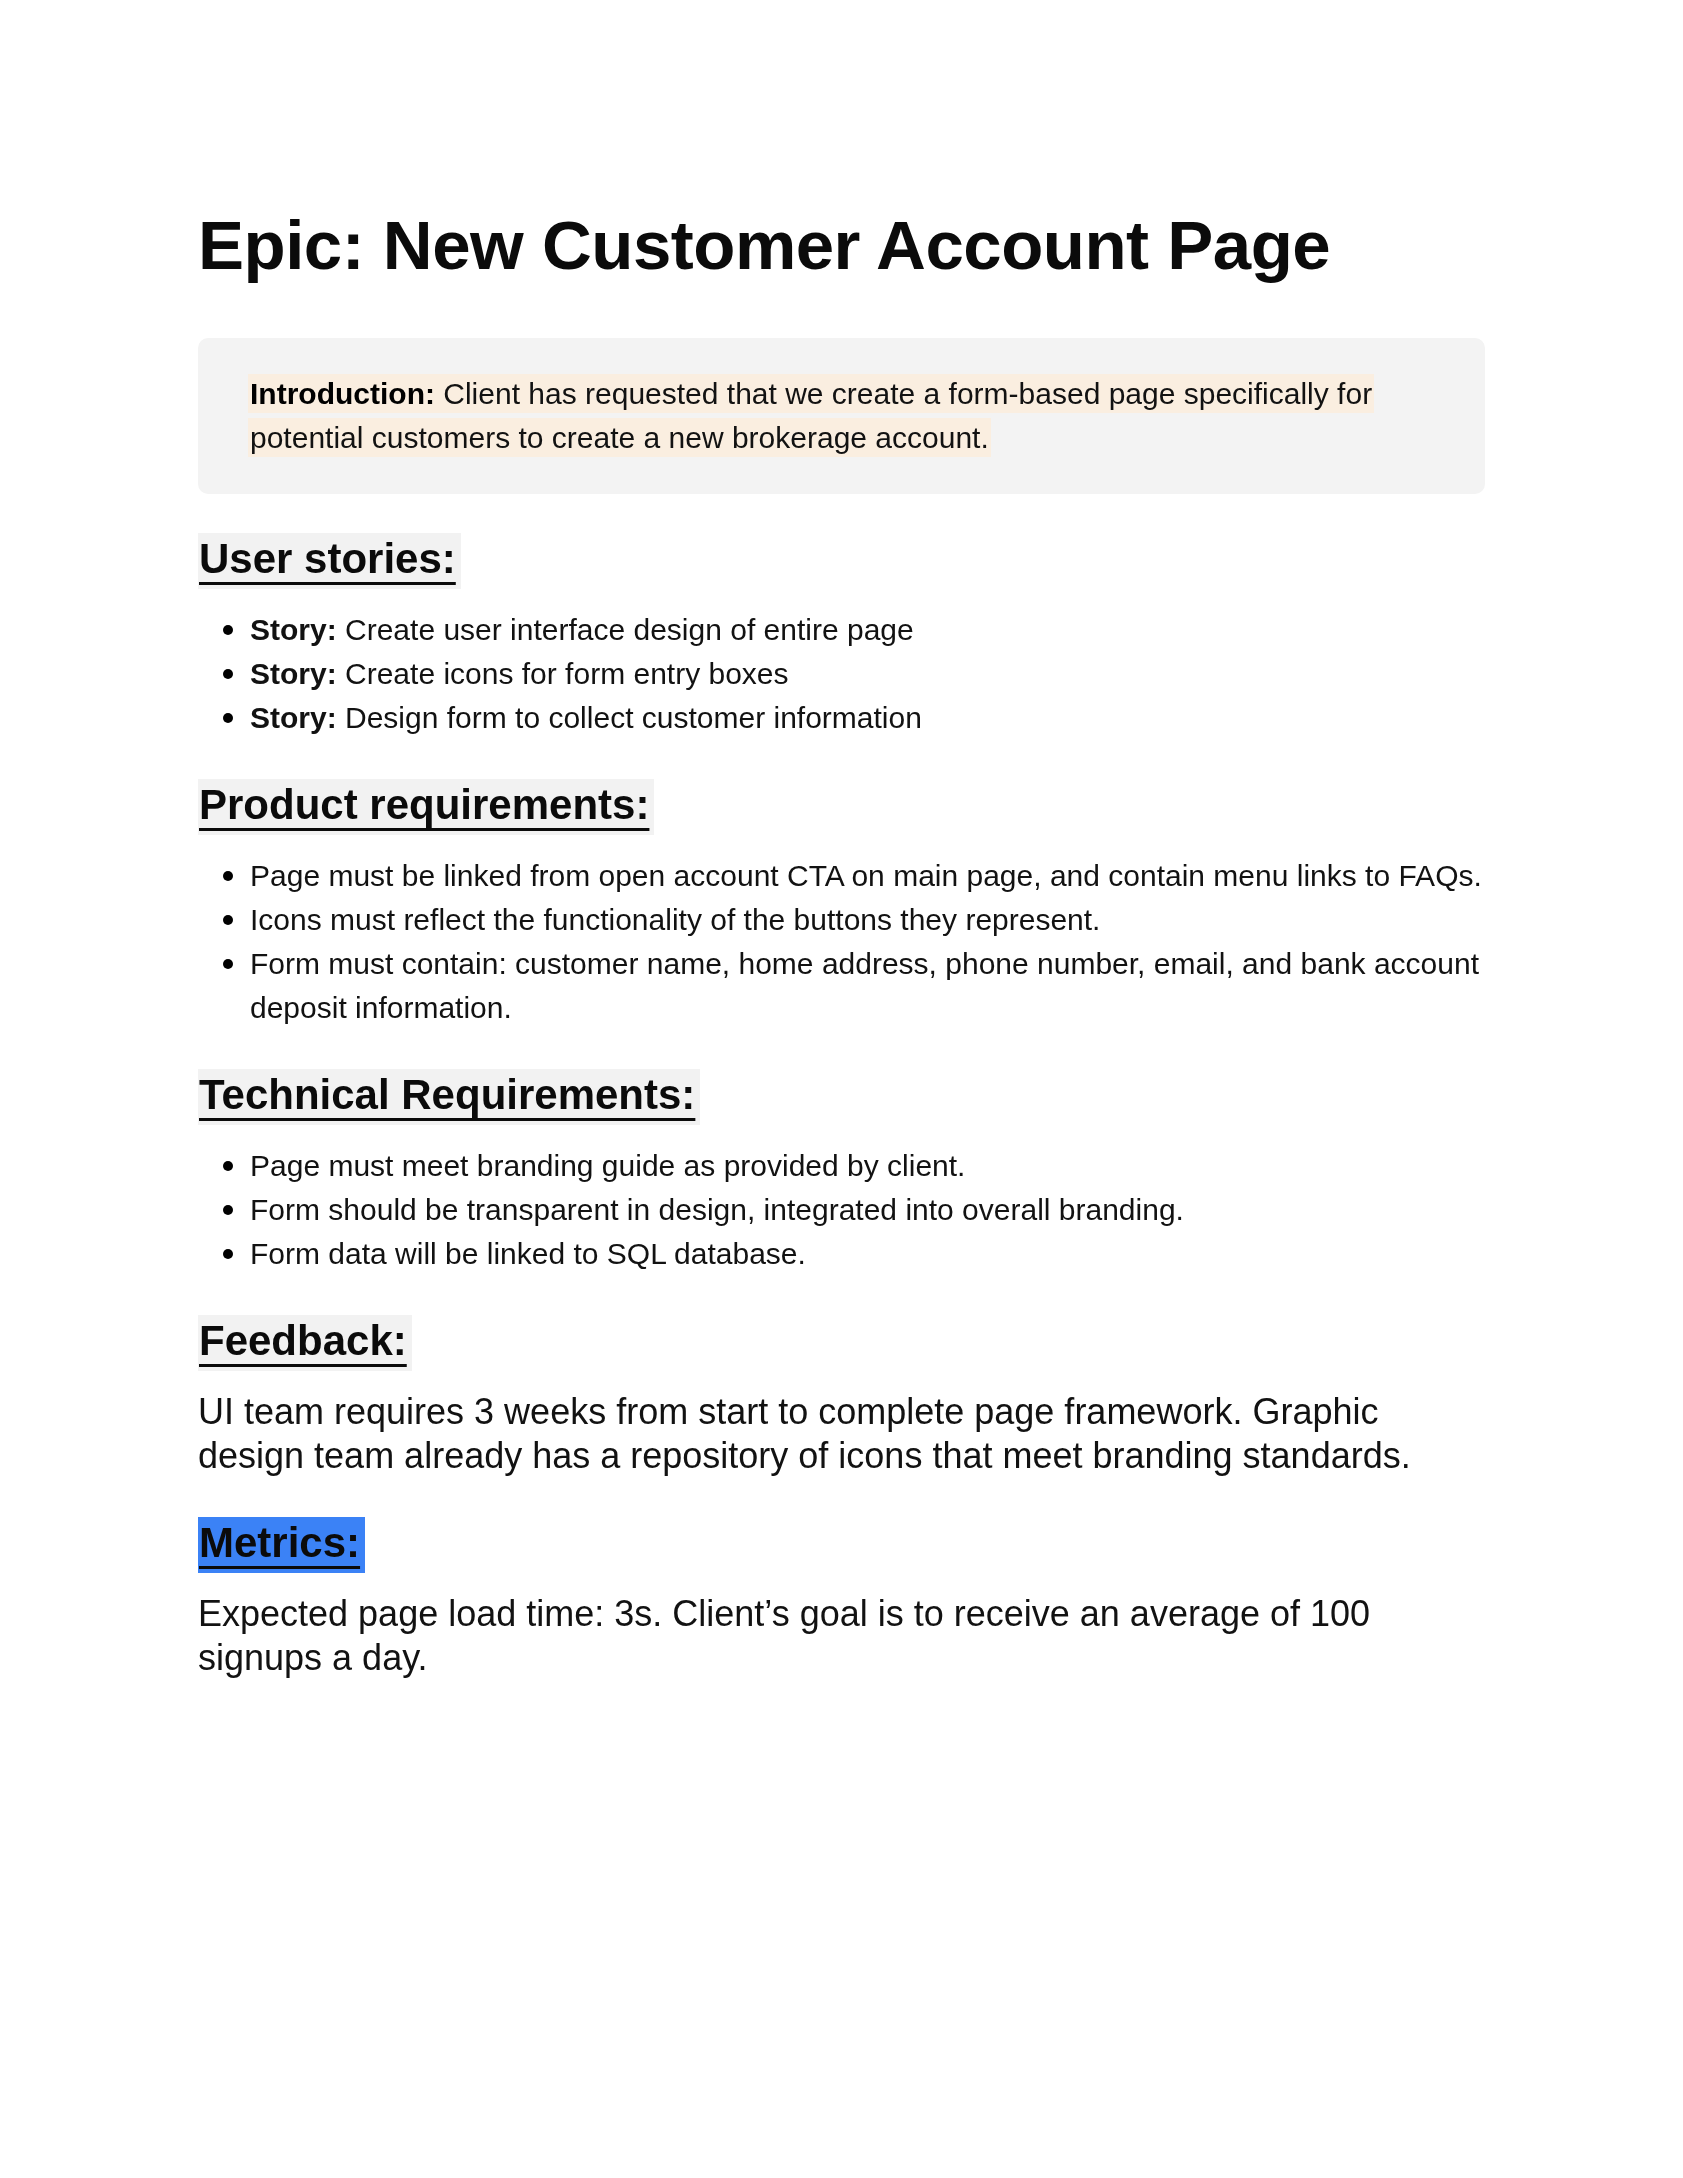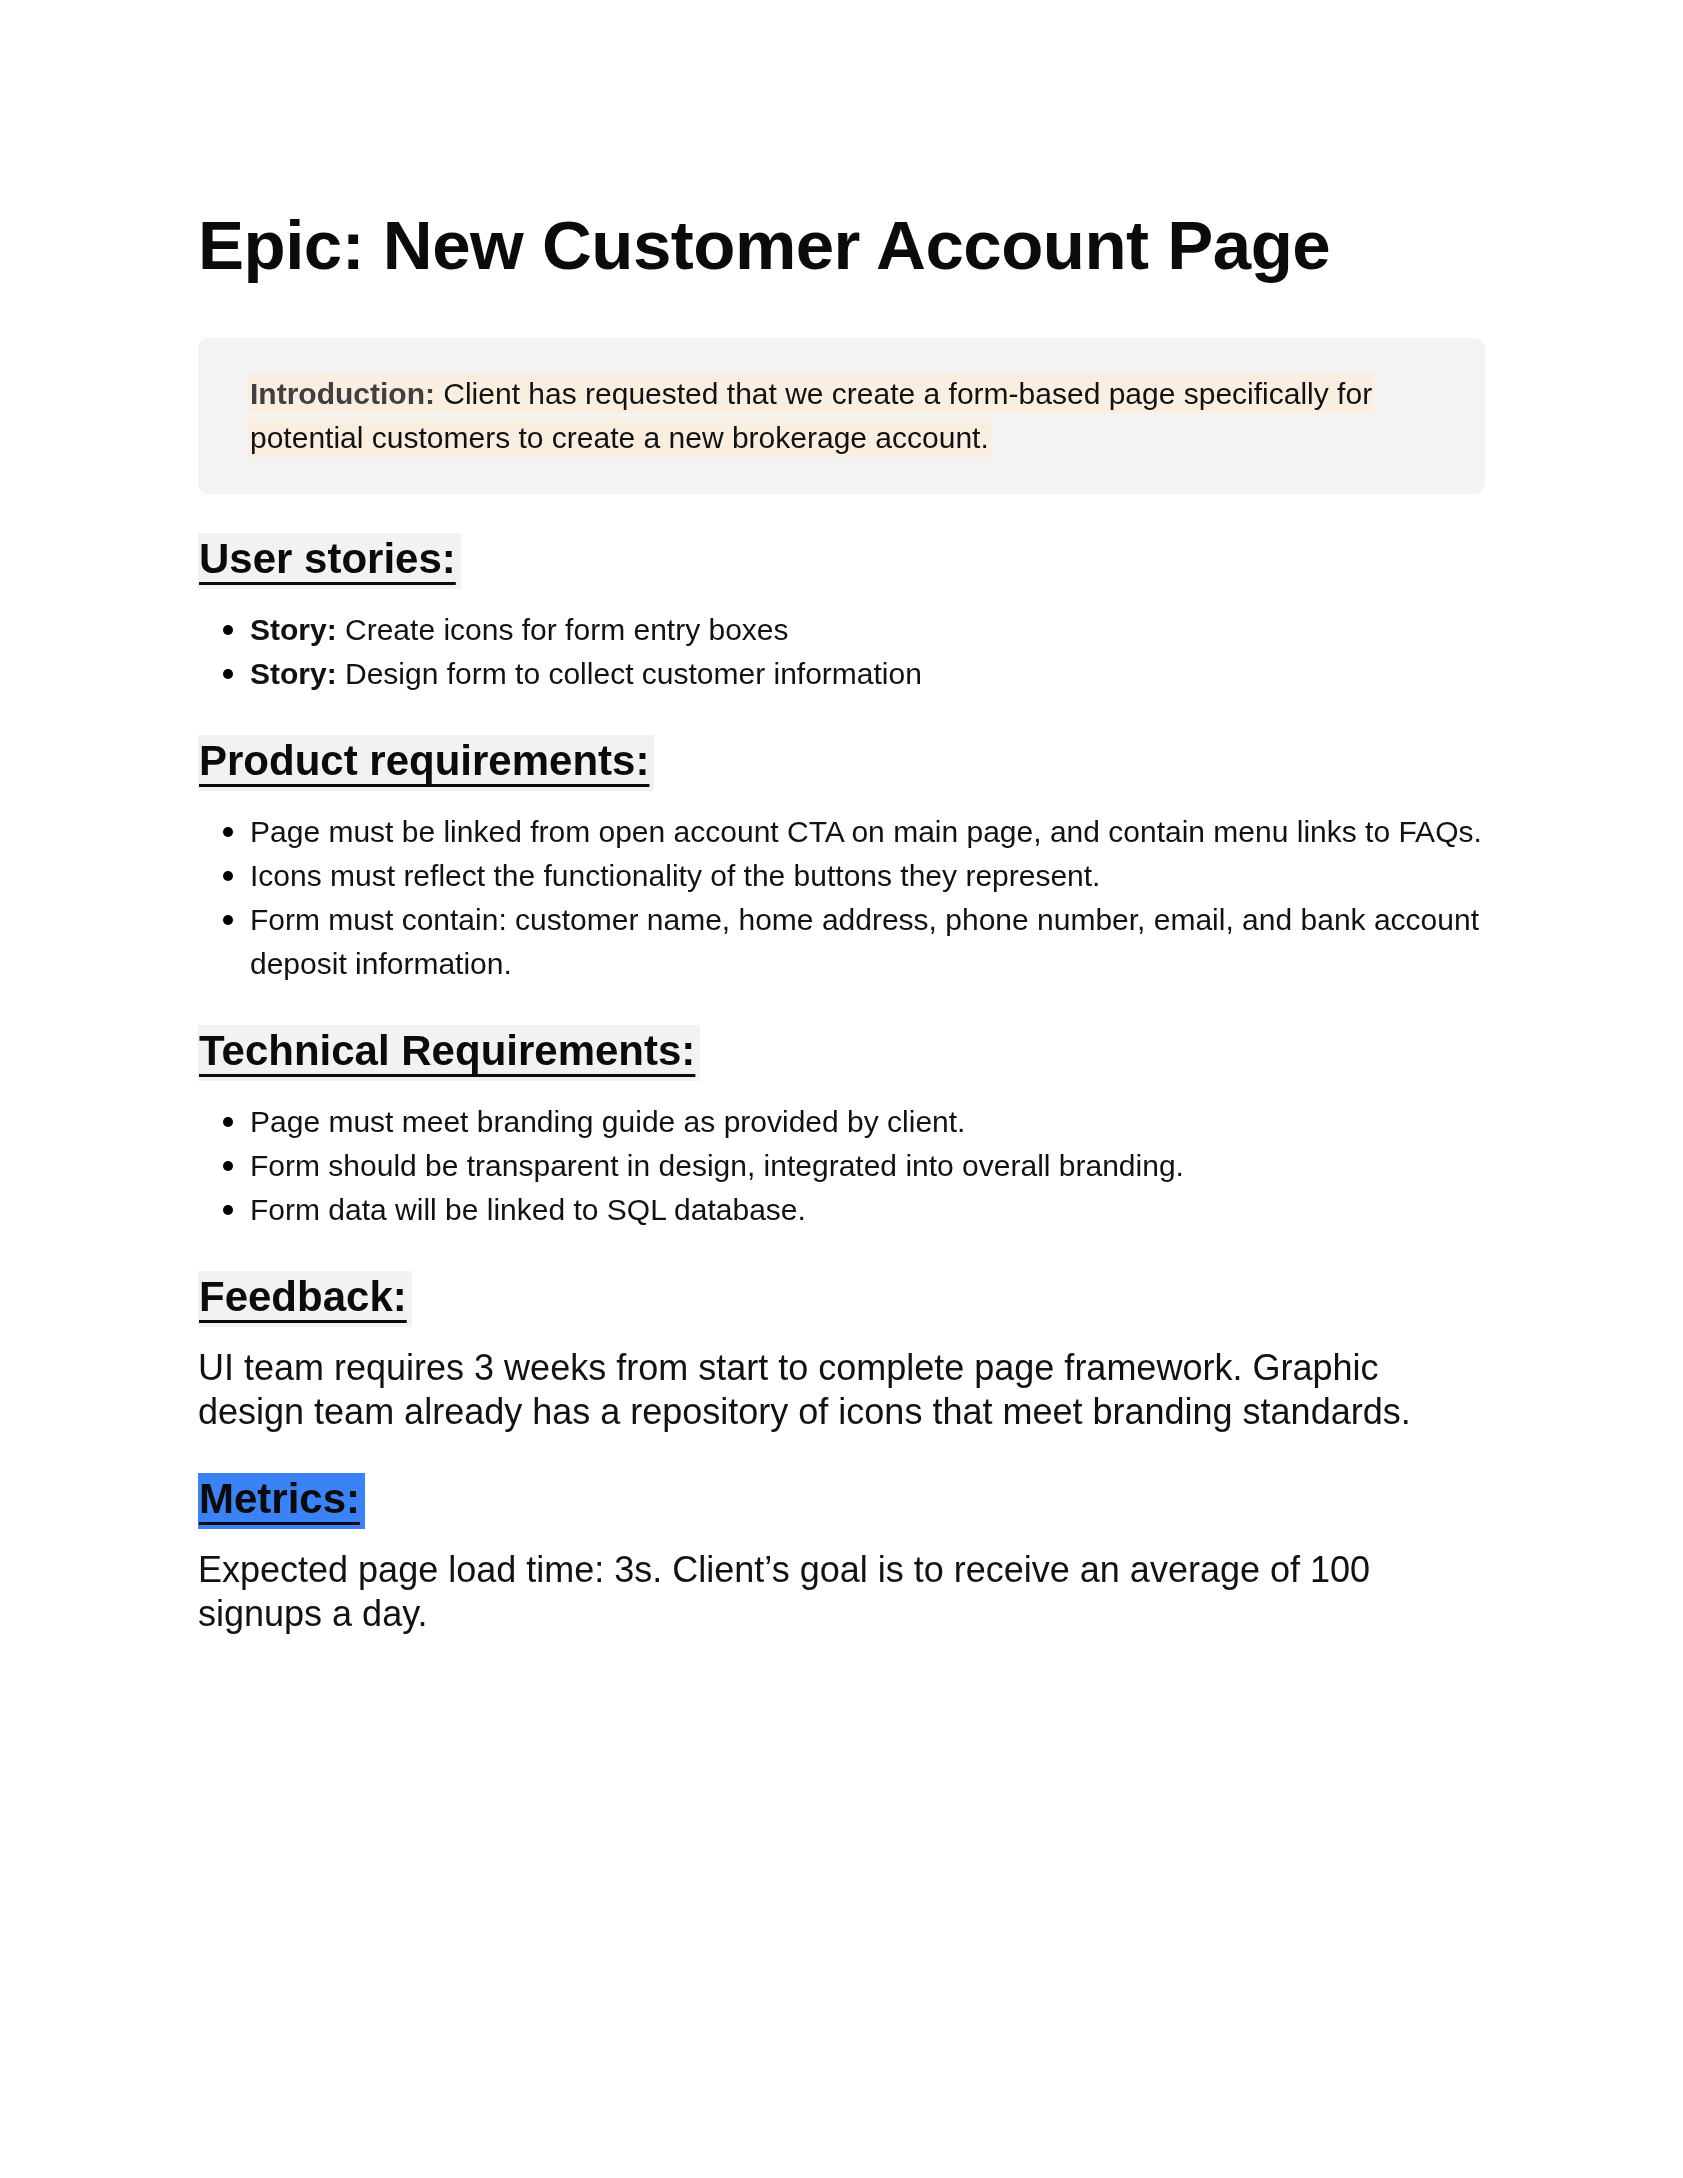--- a/index.html
+++ b/index.html
@@ -32,21 +32,21 @@
     font-size:30px;
     line-height:44px;
     max-width:1183px;
   }
   .hl-peach {
     background:#faeee0;
     padding:3px 2px;
     box-decoration-break:clone;
     -webkit-box-decoration-break:clone;
   }
-  .intro-text b { color:#404040; }
+  .intro-text b { color:#000000; }
 
   h2.sec {
     margin:40px 0 24px 0;
     font-size:42px;
     line-height:50px;
     font-weight:bold;
     color:#0b0b0b;
   }
   h2.sec .hl {
     text-decoration:underline;
@@ -106,20 +106,21 @@
     <div class="intro-box">
       <div class="intro-text">
         <span class="hl-peach"><b>Introduction:</b><span> Client has requested that we create a form-based page specifically for potential customers to create a new brokerage account.</span></span>
       </div>
     </div>
 
     <h2 class="sec">
       <span class="hl hl-gray">User stories:</span>
     </h2>
     <ul class="bullets">
+      <li><b>Story:</b><span> Create user interface design of entire page</span></li>
       <li><b>Story:</b><span> Create icons for form entry boxes</span></li>
       <li><b>Story:</b><span> Design form to collect customer information</span></li>
     </ul>
 
     <h2 class="sec">
       <span class="hl hl-gray">Product requirements:</span>
     </h2>
     <ul class="bullets">
       <li>Page must be linked from open account CTA on main page, and contain menu links to FAQs.</li>
       <li>Icons must reflect the functionality of the buttons they represent.</li>

